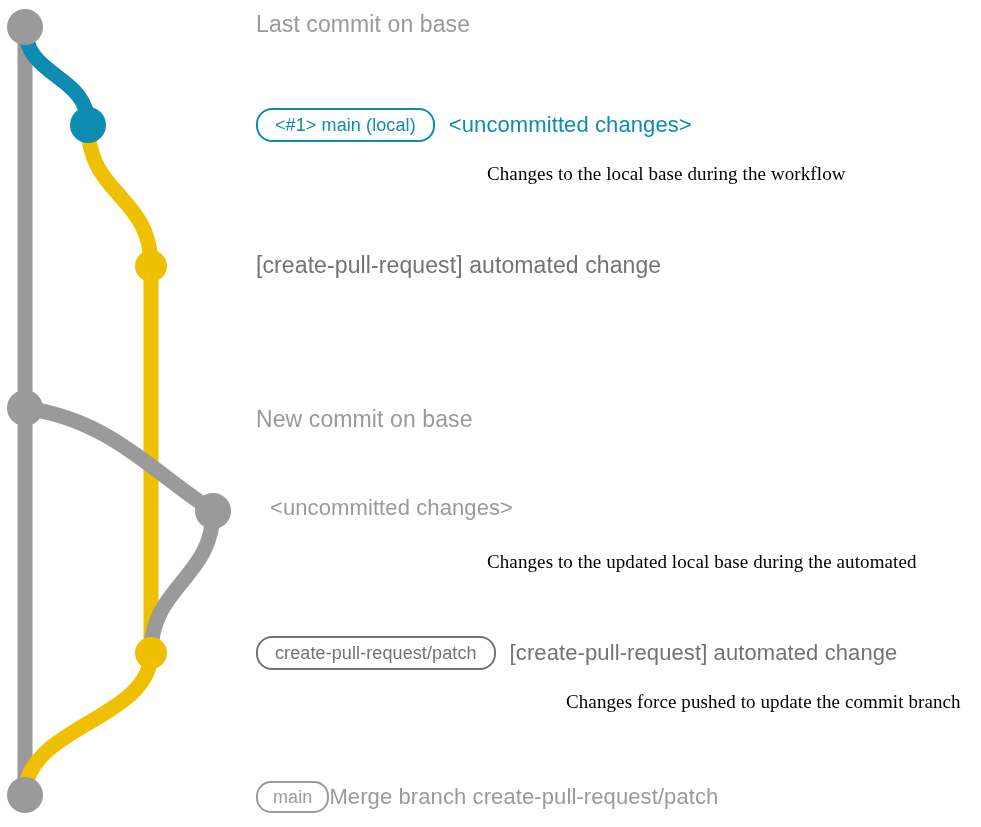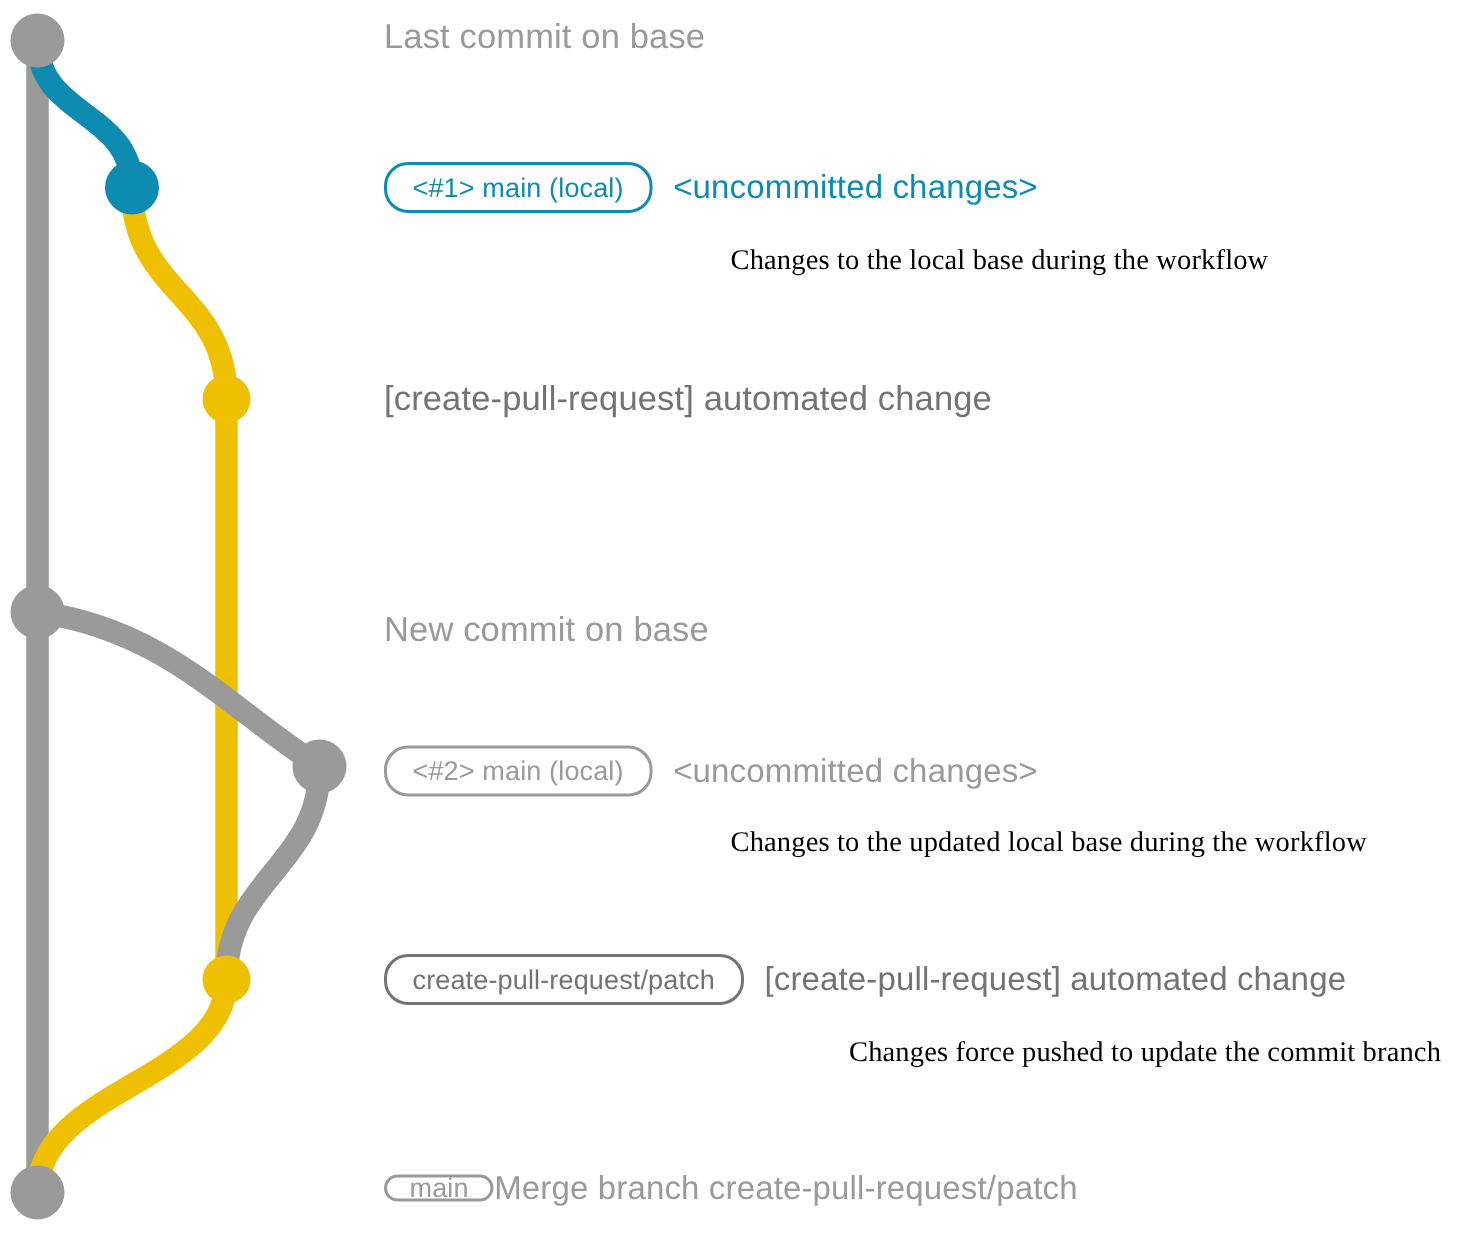--- a/index.html
+++ b/index.html
@@ -55,21 +55,21 @@
     border-radius: 16px;
     height: 34px;
     padding: 0 17px;
     font-size: 18px;
     line-height: 1;
     letter-spacing: 0.1px;
     white-space: nowrap;
     background: transparent;
   }
   .pill.small {
-    height: 18px;
+    height: 32px;
     border-width: 2px;
     border-radius: 15px;
     padding: 0 15px;
   }
 
   
   .subject {
     font-size: 22px;
     line-height: 1;
     white-space: nowrap;
@@ -145,25 +145,24 @@
   </div>
 
   <div class="row" style="left:256px; top:408px;">
     <div class="headline">
       <span class="subject plain c-gray">New commit on base</span>
     </div>
   </div>
 
   <div class="row" style="left:256px; top:497px;">
     <div class="headline">
-      <span class="pill c-gray">&lt;#2&gt; main (local)</span>
       <span class="subject c-gray" style="margin-left:14px;">&lt;uncommitted changes&gt;</span>
     </div>
   </div>
-  <div class="note" style="left:487px; top:535px;">Changes to the updated local base during the workflow</div>
+  <div class="note" style="left:487px; top:535px;">Changes to the updated local base during the automated</div>
 
   <div class="row" style="left:256px; top:636px;">
     <div class="headline">
       <span class="pill c-yellow">create-pull-request/patch</span>
       <span class="subject c-yellow" style="margin-left:14px;">[create-pull-request] automated change</span>
     </div>
   </div>
   <div class="note" style="left:566px; top:675px;">Changes force pushed to update the commit branch</div>
 
   <div class="row" style="left:256px; top:781px;">

